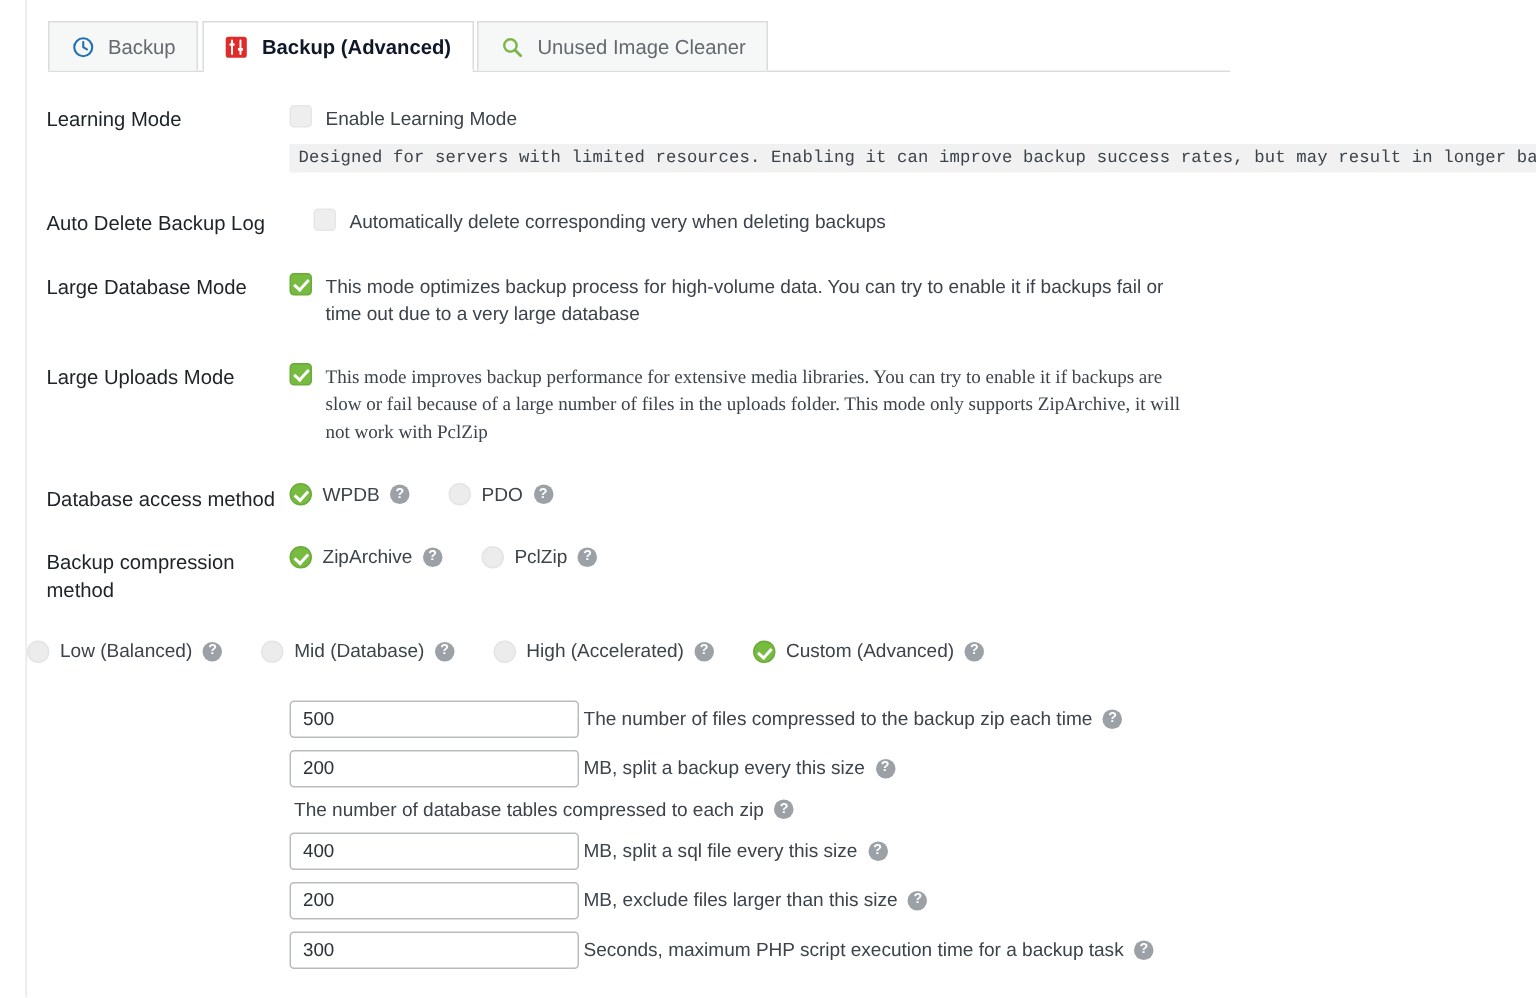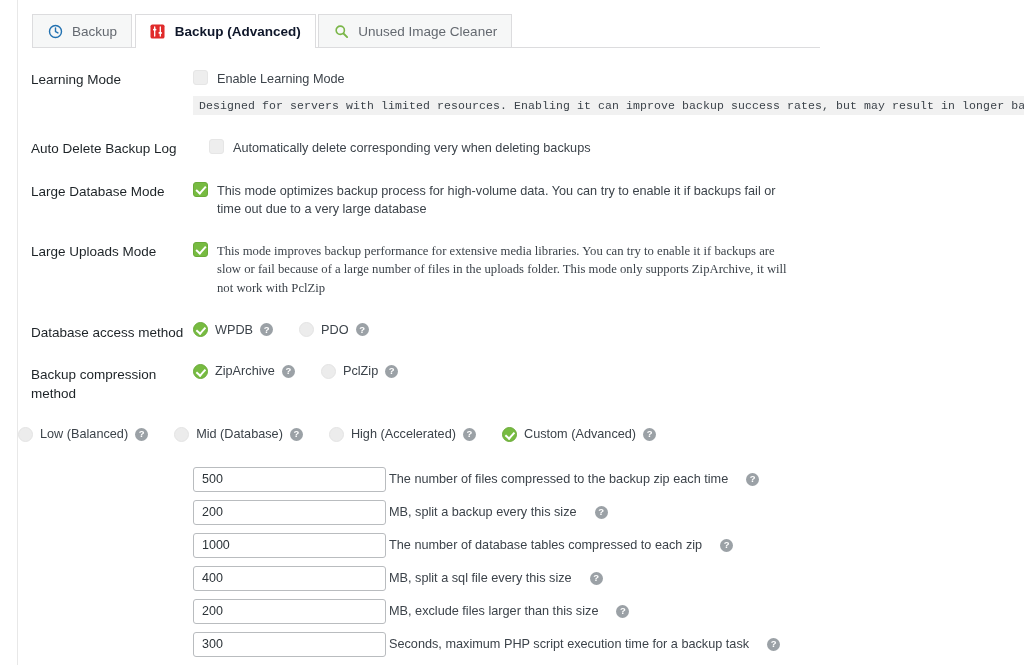--- a/index.html
+++ b/index.html
@@ -198,21 +198,21 @@
     color: #2c3338;
     padding: 0 8px;
     box-sizing: border-box;
     outline: none;
   }
   .input-desc {
     font-size: 12.7px;
     color: #3c434a;
     display: inline-flex;
     align-items: center;
-    gap: 18px;
+    gap: 7px;
     margin-left: 3px;
     white-space: nowrap;
   }
   .inputs-block { padding-top: 8px; }
 </style>
 </head>
 <body>
 
 <div class="page">
   <div class="left-rule"></div>
@@ -373,21 +373,20 @@
 
         <div class="input-row">
           <input class="num-input" type="text" value="200" style="">
           <span class="input-desc">
             <span>MB, split a backup every this size</span>
             <span class="help">?</span>
           </span>
         </div>
 
         <div class="input-row">
-          <input class="num-input" type="text" value="1000" style="">
           <span class="input-desc">
             <span>The number of database tables compressed to each zip</span>
             <span class="help">?</span>
           </span>
         </div>
 
         <div class="input-row">
           <input class="num-input" type="text" value="400" style="">
           <span class="input-desc">
             <span>MB, split a sql file every this size</span>

